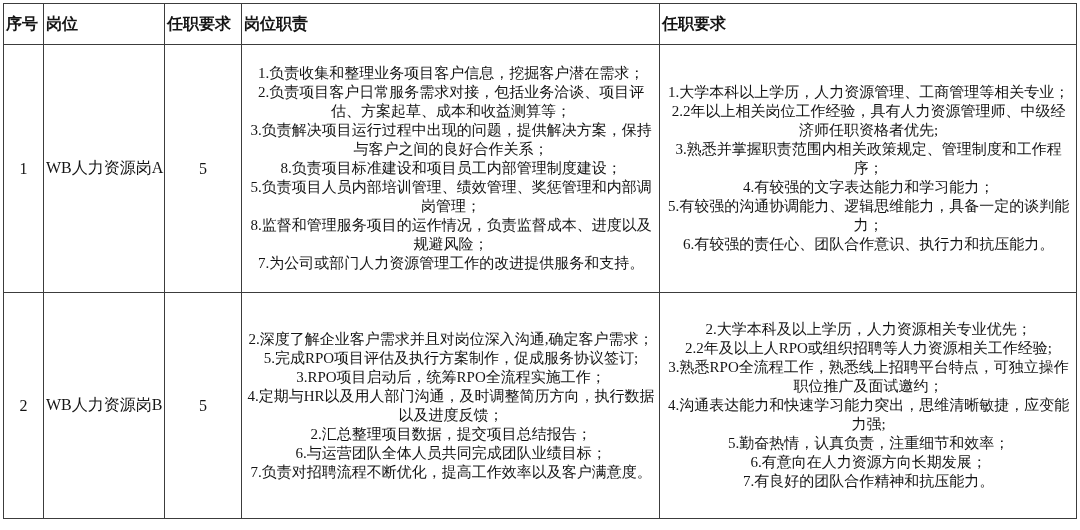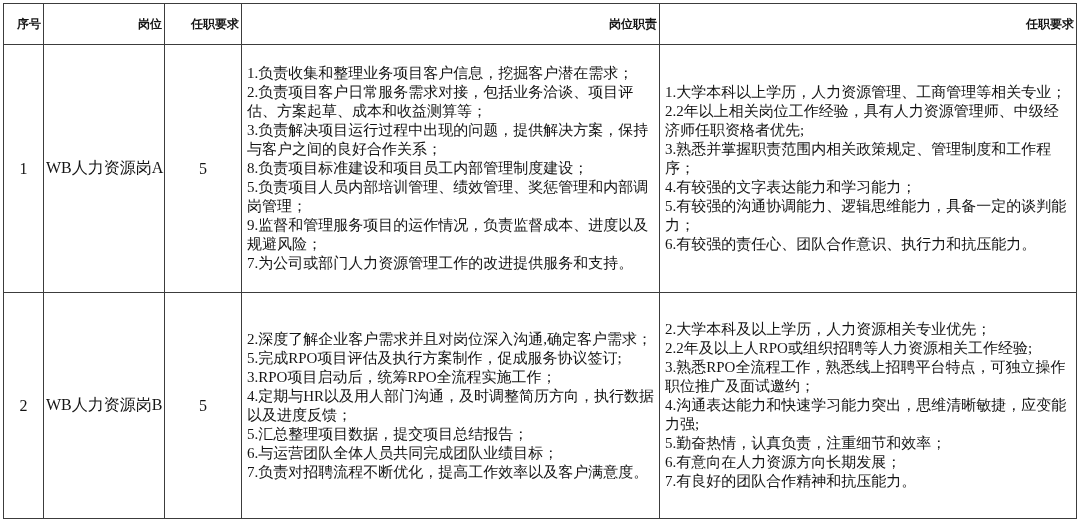--- a/index.html
+++ b/index.html
@@ -24,37 +24,37 @@
       table-layout: fixed;
       width: 1073px;
       background: #ffffff;
     }
     table.jobs th,
     table.jobs td {
       border: 1px solid #3c3c3c;
       overflow: hidden;
     }
     table.jobs th {
-      font-size: 12px;
+      font-size: 16px;
       font-weight: bold;
-      text-align: right;
+      text-align: left;
       vertical-align: middle;
       height: 40px;
       padding: 0 2px;
       font-family: Liberation Serif, serif;
     }
     td.c {
       text-align: center;
       vertical-align: middle;
       font-size: 16px;
       padding: 0 2px;
       white-space: nowrap;
     }
     td.t {
-      text-align: left;
+      text-align: center;
       vertical-align: middle;
       font-size: 15px;
       line-height: 19px;
       padding: 3px 4px 3px 5px;
     }
     tr.r1 { height: 248px; }
     tr.r2 { height: 226px; }
     .ln { margin: 0; }
   </style>
 </head>
@@ -82,42 +82,42 @@
       <tr class="r1">
         <td class="c">1</td>
         <td class="c">WB人力资源岗A</td>
         <td class="c">5</td>
         <td class="t">
           <div class="ln">1.负责收集和整理业务项目客户信息，挖掘客户潜在需求；</div>
           <div class="ln">2.负责项目客户日常服务需求对接，包括业务洽谈、项目评估、方案起草、成本和收益测算等；</div>
           <div class="ln">3.负责解决项目运行过程中出现的问题，提供解决方案，保持与客户之间的良好合作关系；</div>
           <div class="ln">8.负责项目标准建设和项目员工内部管理制度建设；</div>
           <div class="ln">5.负责项目人员内部培训管理、绩效管理、奖惩管理和内部调岗管理；</div>
-          <div class="ln">9.监督和管理服务项目的运作情况，负责监督成本、进度以及规避风险；</div>
+          <div class="ln">8.监督和管理服务项目的运作情况，负责监督成本、进度以及规避风险；</div>
           <div class="ln">7.为公司或部门人力资源管理工作的改进提供服务和支持。</div>
         </td>
         <td class="t">
           <div class="ln">1.大学本科以上学历，人力资源管理、工商管理等相关专业；</div>
           <div class="ln">2.2年以上相关岗位工作经验，具有人力资源管理师、中级经济师任职资格者优先;</div>
           <div class="ln">3.熟悉并掌握职责范围内相关政策规定、管理制度和工作程序；</div>
           <div class="ln">4.有较强的文字表达能力和学习能力；</div>
           <div class="ln">5.有较强的沟通协调能力、逻辑思维能力，具备一定的谈判能力；</div>
           <div class="ln">6.有较强的责任心、团队合作意识、执行力和抗压能力。</div>
         </td>
       </tr>
       <tr class="r2">
         <td class="c">2</td>
         <td class="c">WB人力资源岗B</td>
         <td class="c">5</td>
         <td class="t">
           <div class="ln">2.深度了解企业客户需求并且对岗位深入沟通,确定客户需求；</div>
           <div class="ln">5.完成RPO项目评估及执行方案制作，促成服务协议签订;</div>
           <div class="ln">3.RPO项目启动后，统筹RPO全流程实施工作；</div>
           <div class="ln">4.定期与HR以及用人部门沟通，及时调整简历方向，执行数据以及进度反馈；</div>
-          <div class="ln">5.汇总整理项目数据，提交项目总结报告；</div>
+          <div class="ln">2.汇总整理项目数据，提交项目总结报告；</div>
           <div class="ln">6.与运营团队全体人员共同完成团队业绩目标；</div>
           <div class="ln">7.负责对招聘流程不断优化，提高工作效率以及客户满意度。</div>
         </td>
         <td class="t">
           <div class="ln">2.大学本科及以上学历，人力资源相关专业优先；</div>
           <div class="ln">2.2年及以上人RPO或组织招聘等人力资源相关工作经验;</div>
           <div class="ln">3.熟悉RPO全流程工作，熟悉线上招聘平台特点，可独立操作职位推广及面试邀约；</div>
           <div class="ln">4.沟通表达能力和快速学习能力突出，思维清晰敏捷，应变能力强;</div>
           <div class="ln">5.勤奋热情，认真负责，注重细节和效率；</div>
           <div class="ln">6.有意向在人力资源方向长期发展；</div>

